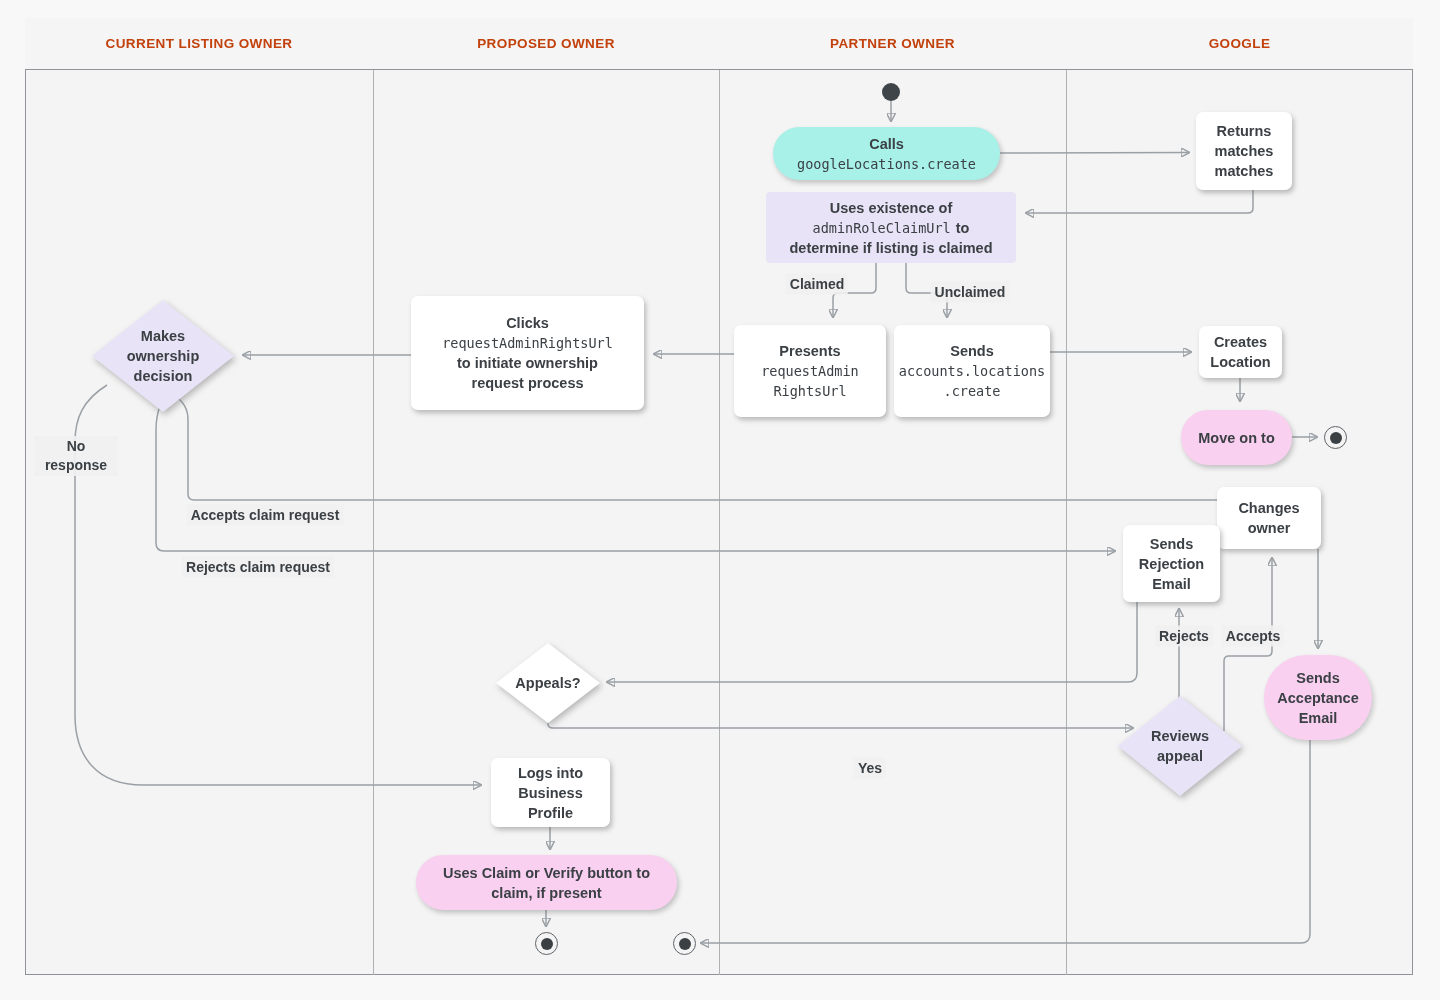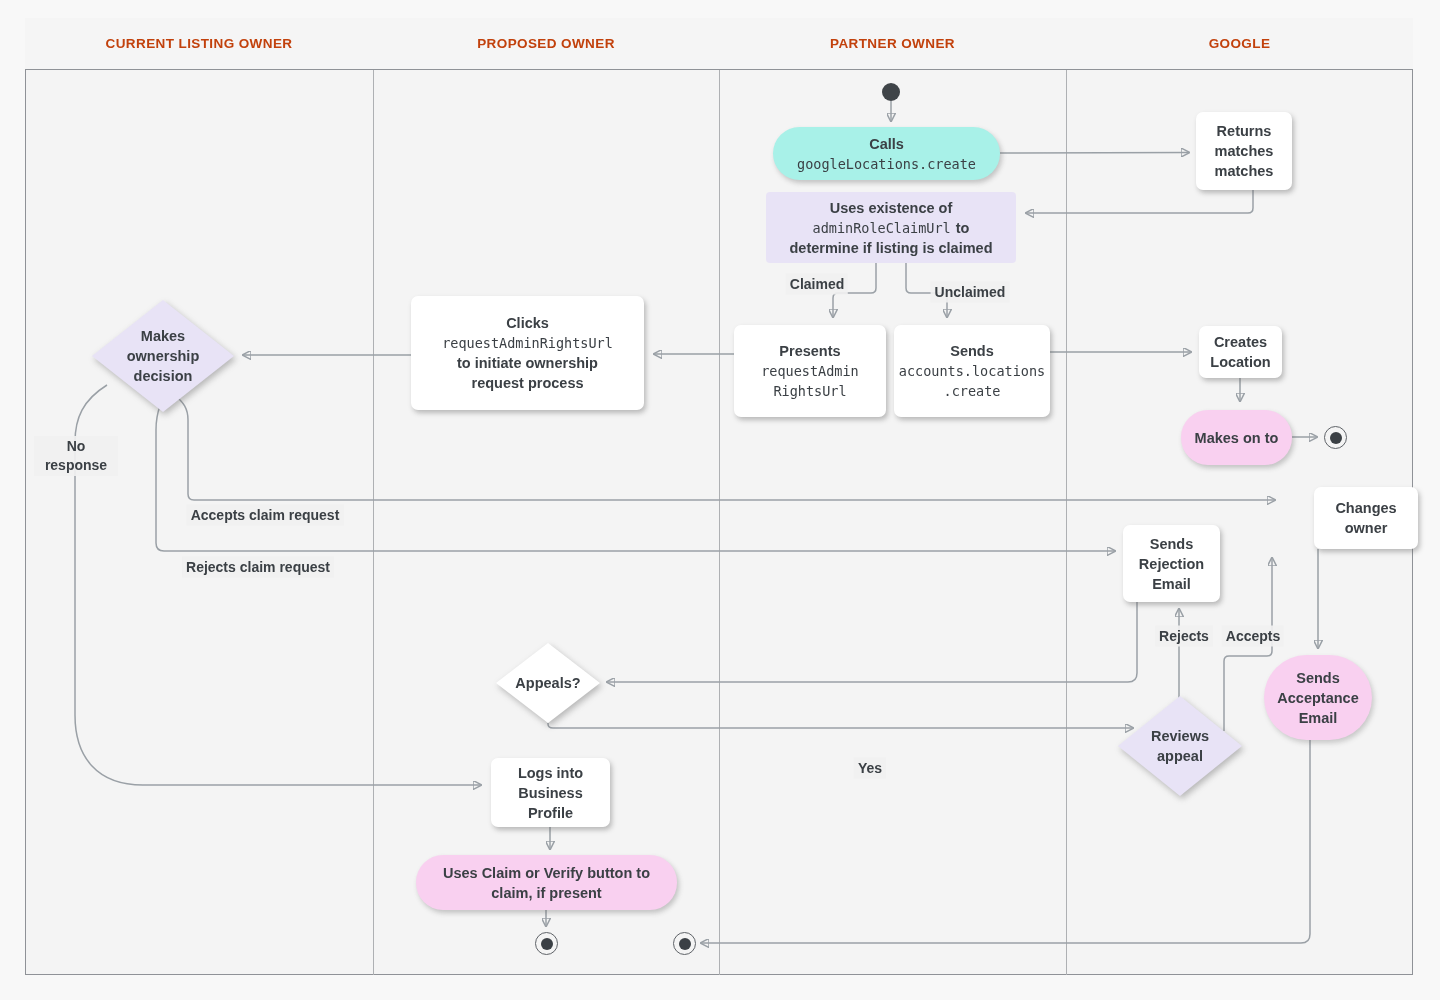--- a/index.html
+++ b/index.html
@@ -153,24 +153,24 @@
     <div class="diamond dlav">
       <span style="width:100px;">Makes ownership decision</span>
     </div>
   </div>
 
   <div class="node box" style="left:1199px;top:326px;width:83px;height:52px;padding:3px;">
     <span>Creates Location</span>
   </div>
 
   <div class="node pill pinkbg" style="left:1181px;top:410px;width:111px;height:55px;">
-    <span>Makes on to</span>
-  </div>
-
-  <div class="node box" style="left:1314px;top:487px;width:104px;height:62px;padding:3px;">
+    <span>Move on to</span>
+  </div>
+
+  <div class="node box" style="left:1217px;top:487px;width:104px;height:62px;padding:3px;">
     <span>Changes owner</span>
   </div>
 
   <div class="node box" style="left:1123px;top:525px;width:97px;height:77px;padding:4px;">
     <span>Sends Rejection Email</span>
   </div>
 
   <div class="node blob" style="left:1264px;top:655px;width:108px;height:85px;padding:6px;">
     <span>Sends Acceptance Email</span>
   </div>

